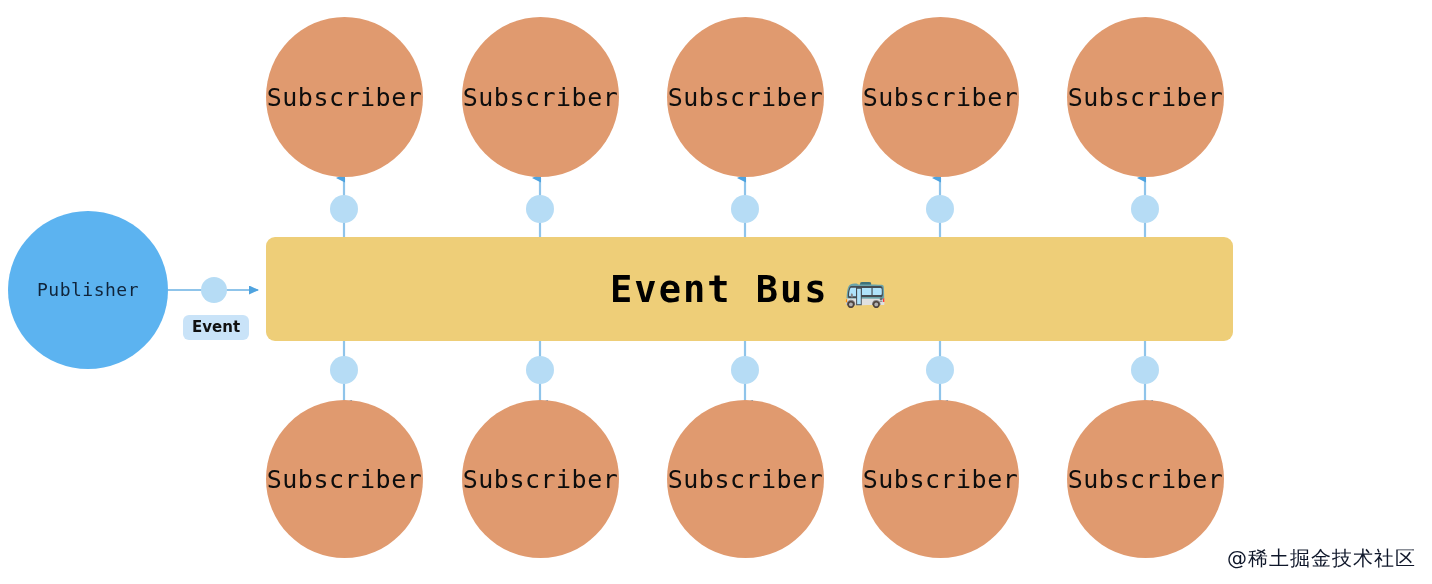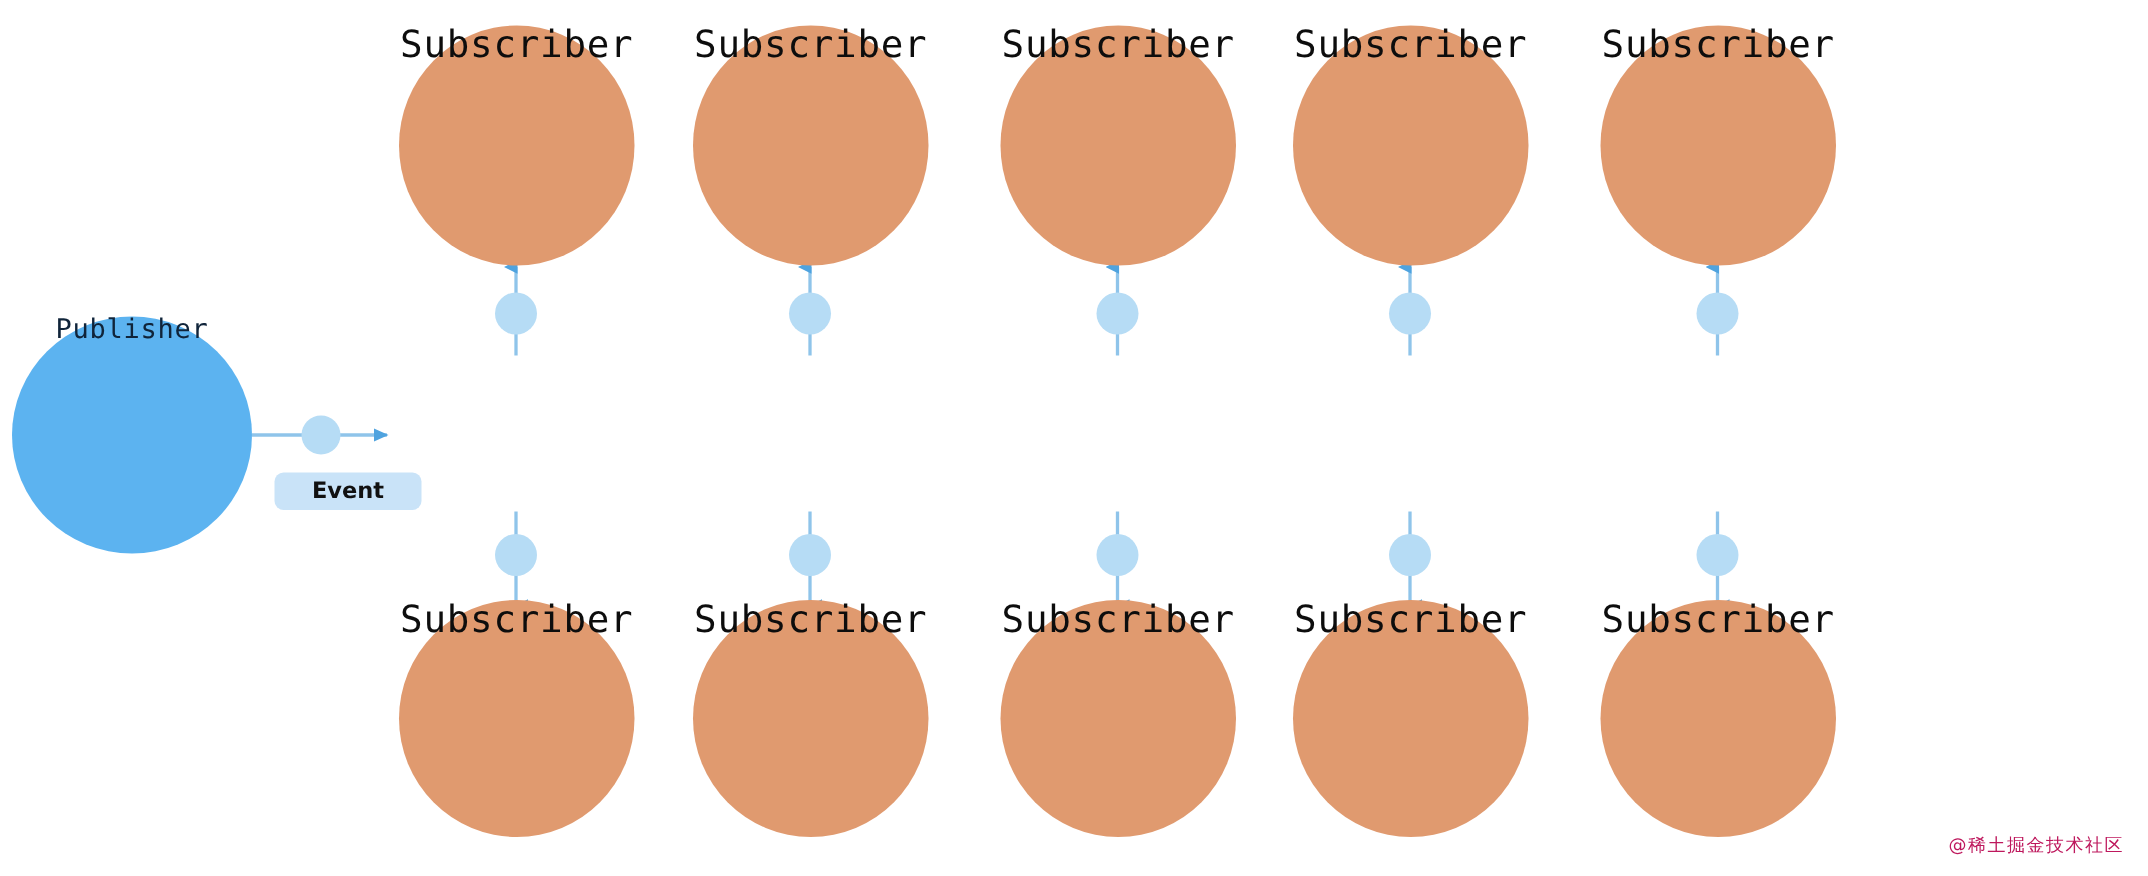--- a/index.html
+++ b/index.html
@@ -24,21 +24,21 @@
     top: 0;
     width: 1432px;
     height: 584px;
     pointer-events: none;
   }
 
   .node {
     position: absolute;
     box-sizing: border-box;
     display: flex;
-    align-items: flex-start;
+    align-items: center;
     justify-content: center;
     text-align: center;
   }
 
   .circle-node {
     border-radius: 50%;
   }
 
   .subscriber {
     background: #E09A6F;
@@ -72,35 +72,35 @@
     font-family: "DejaVu Sans", sans-serif;
     font-size: 34px;
     line-height: 1;
   }
 
   .edge-label {
     position: absolute;
     background: #C9E3F8;
     color: #111111;
     border-radius: 6px;
-    padding: 4px 25px;
+    padding: 4px 9px;
     font-family: "DejaVu Sans", "Liberation Sans", sans-serif;
     font-size: 15px;
     font-weight: 700;
     line-height: 1.1;
     white-space: nowrap;
   }
 
   .watermark {
     position: absolute;
     right: 16px;
     bottom: 12px;
-    color: #be185d;
+    color: #0f172a;
     font-family: "DejaVu Sans", "Liberation Sans", sans-serif;
-    font-size: 12px;
+    font-size: 20px;
     letter-spacing: 1px;
     white-space: nowrap;
   }
 </style>
 </head>
 <body>
 
 <div id="canvas">
 
   <svg id="edges" viewBox="0 0 1432 584" width="1432" height="584" xmlns="http://www.w3.org/2000/svg">
@@ -165,20 +165,24 @@
   </div>
 
   <div class="node circle-node publisher" style="left:8px; top:211px; width:160px; height:158px;">
     <span>Publisher</span>
   </div>
 
   <div class="edge-label" style="left:183px; top:315px;">
     <span>Event</span>
   </div>
 
+  <div class="node event-bus" style="left:266px; top:237px; width:967px; height:104px;">
+    <span>Event Bus</span>
+    <span class="bus-emoji">🚌</span>
+  </div>
 
   <div class="node circle-node subscriber" style="left:266px; top:400px; width:157px; height:158px;">
     <span>Subscriber</span>
   </div>
   <div class="node circle-node subscriber" style="left:462px; top:400px; width:157px; height:158px;">
     <span>Subscriber</span>
   </div>
   <div class="node circle-node subscriber" style="left:667px; top:400px; width:157px; height:158px;">
     <span>Subscriber</span>
   </div>

